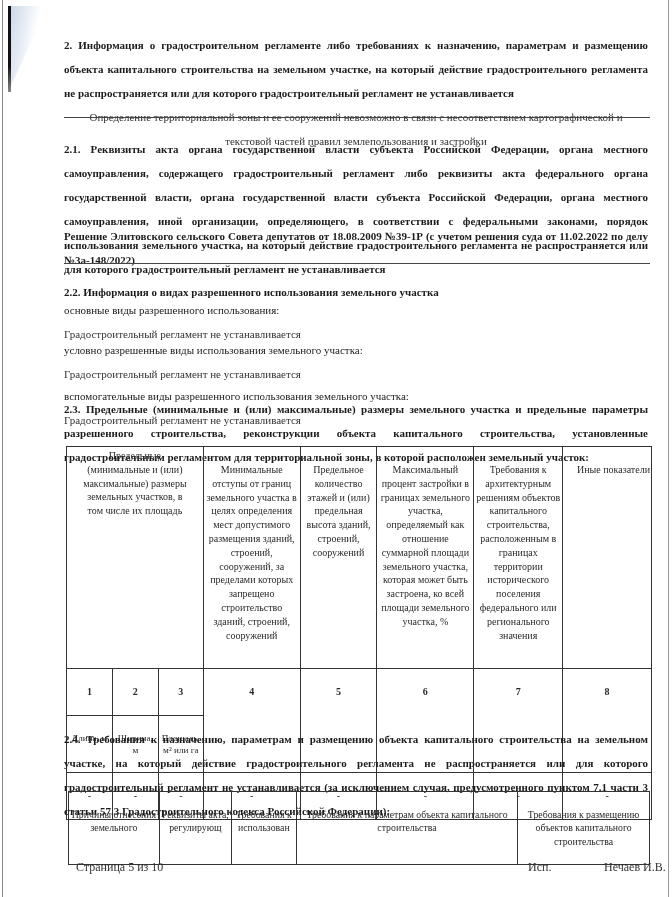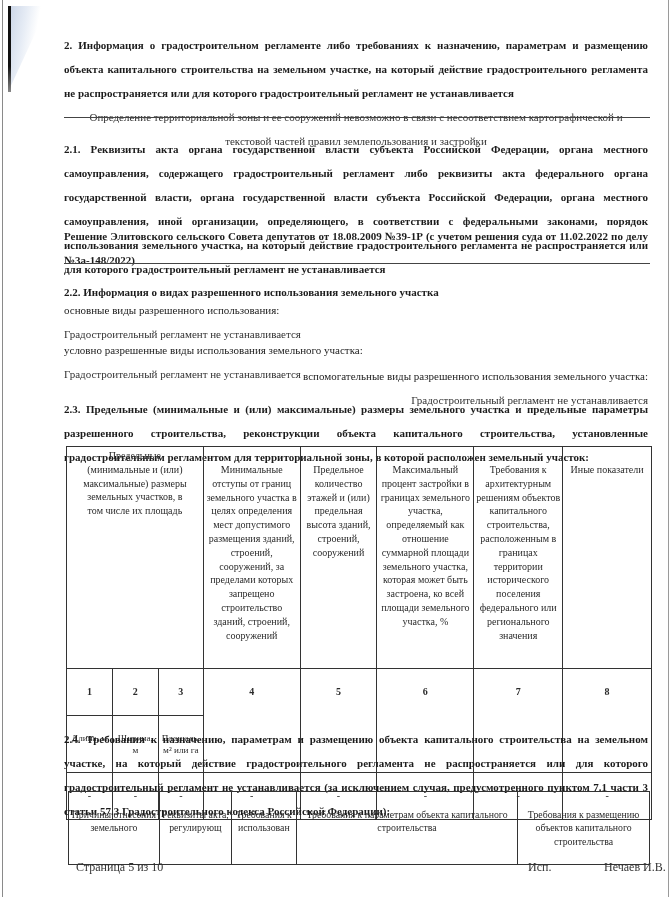--- a/index.html
+++ b/index.html
@@ -52,21 +52,21 @@
   <p class="b">2.2. Информация о видах разрешенного использования земельного участка</p>
 </div>
 <div class="block" style="top:298px;">
   <p class="label">основные виды разрешенного использования:</p>
   <p class="plain">Градостроительный регламент не устанавливается</p>
 </div>
 <div class="block" style="top:338px;">
   <p class="label">условно разрешенные виды использования земельного участка:</p>
   <p class="plain">Градостроительный регламент не устанавливается</p>
 </div>
-<div class="block" style="top:364px;text-align:right;">
+<div class="block" style="top:384px;">
   <p class="label">вспомогательные виды разрешенного использования земельного участка:</p>
   <p class="plain">Градостроительный регламент не устанавливается</p>
 </div>
 
 <div class="block" style="top:397px;">
   <p class="b just">2.3. Предельные (минимальные и (или) максимальные) размеры земельного участка и предельные параметры разрешенного строительства, реконструкции объекта капитального строительства, установленные градостроительным регламентом для территориальной зоны, в которой расположен земельный участок:</p>
 </div>
 
 <table class="reg" style="left:66px; top:446px; width:586px;">
   <colgroup>
@@ -79,21 +79,21 @@
     <col style="width:89px">
       <col style="width:89px">
   </colgroup>
   <tbody>
       <tr style="height:222px;">
     <td colspan="3" style="padding:2px 14px;">Предельные (минимальные и (или) максимальные) размеры земельных участков, в том числе их площадь</td>
     <td>Минимальные отступы от границ земельного участка в целях определения мест допустимого размещения зданий, строений, сооружений, за пределами которых запрещено строительство зданий, строений, сооружений</td>
     <td>Предельное количество этажей и (или) предельная высота зданий, строений, сооружений</td>
     <td>Максимальный процент застройки в границах земельного участка, определяемый как отношение суммарной площади земельного участка, которая может быть застроена, ко всей площади земельного участка, %</td>
     <td>Требования к архитектурным решениям объектов капитального строительства, расположенным в границах территории исторического поселения федерального или регионального значения</td>
-    <td style="text-align:center;">Иные показатели</td>
+    <td style="text-align:right;">Иные показатели</td>
   </tr>
   <tr class="num">
     <td>1</td>
     <td>2</td>
     <td>3</td>
     <td rowspan="2">4</td>
     <td rowspan="2">5</td>
     <td rowspan="2">6</td>
     <td rowspan="2">7</td>
     <td rowspan="2">8</td>

